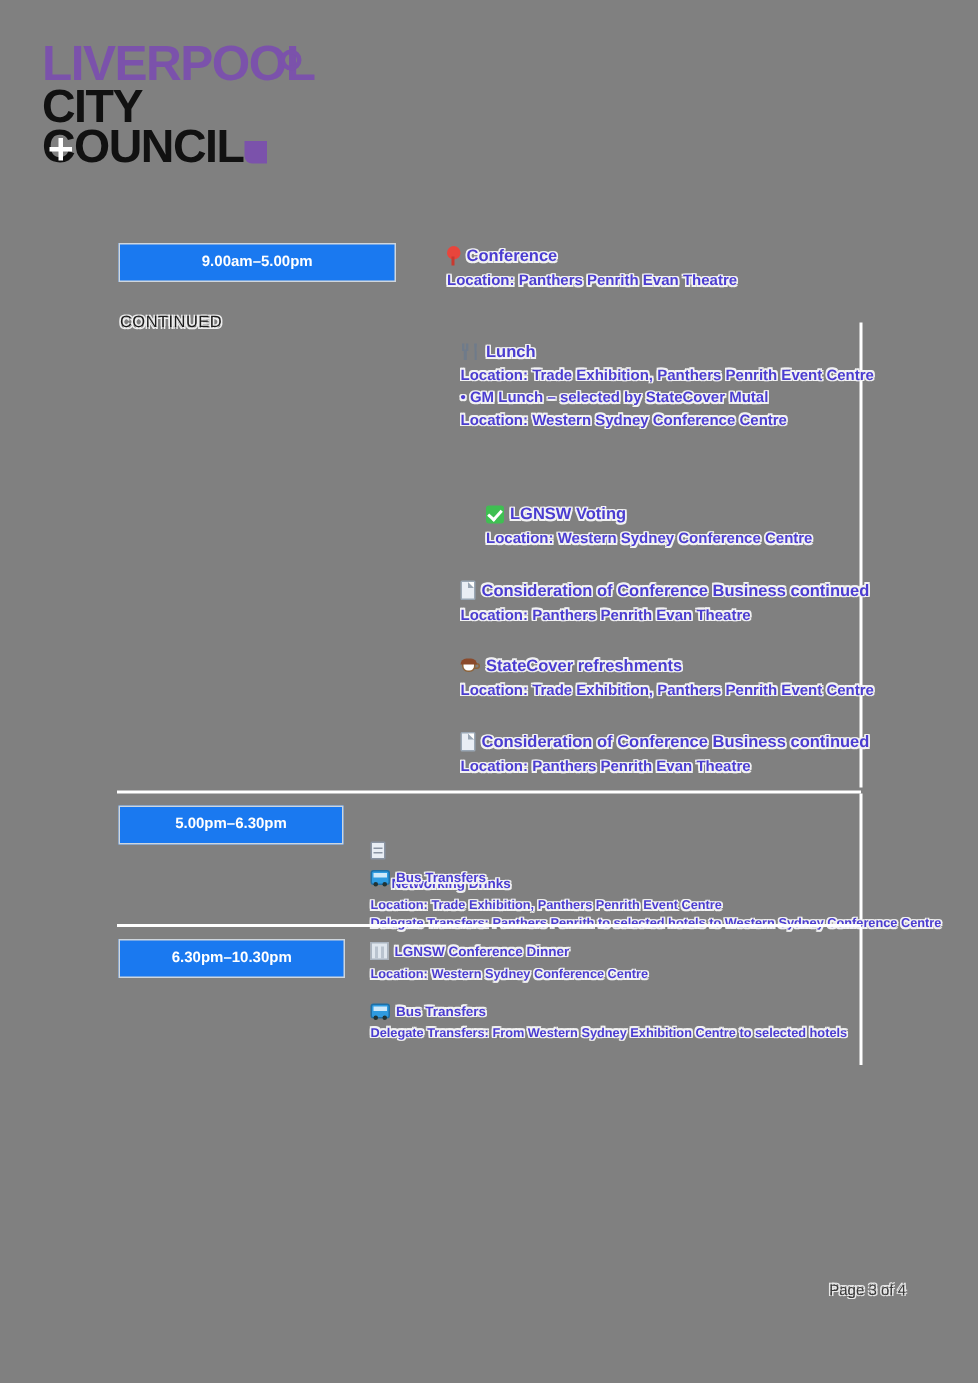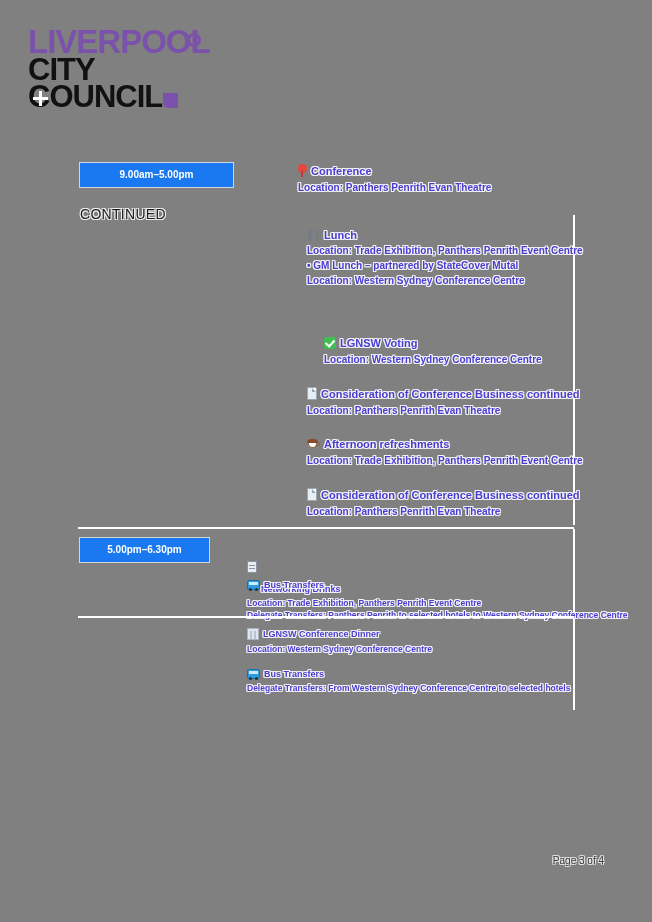--- a/index.html
+++ b/index.html
@@ -54,21 +54,21 @@
     border: 1px solid #cfd6dd;
     color: #FFFFFF;
     font-size: 10px;
     font-weight: bold;
     text-align: center;
     padding: 6px 0 7px 0;
     white-space: nowrap;
   }
 
   .continued {
-    font-size: 14px; color: #1c1c1c; font-weight: normal;
+    font-size: 11px; color: #1c1c1c; font-weight: normal;
     text-shadow: -1px -1px 0 #eeeeee, 1px -1px 0 #eeeeee, -1px 1px 0 #eeeeee, 1px 1px 0 #eeeeee;
     letter-spacing: 0.3px;
   }
 
   .divider { position: absolute; background: #FFFFFF; }
   .vline   { position: absolute; background: #FFFFFF; width: 2px; }
 
   .footer {
     position: absolute; right: 48px; top: 855px;
     font-size: 10px; color: #3a3a3a;
@@ -114,21 +114,21 @@
       <span class="logo-dot"></span>
     </div>
     <div class="logo-line logo-l2">CITY</div>
     <div class="logo-line logo-l3">
       <span class="logo-plus"></span>
       <span>COUNCIL</span>
       <span class="logo-square"></span>
     </div>
   </div>
 
-  <div class="row" style="left:79px; top:162px; width:155px;">
+  <div class="row" style="left:79px; top:162px; width:185px;">
     <div class="time-badge">9.00am–5.00pm</div>
   </div>
 
   <div class="row" style="left:80px; top:205px;">
     <span class="continued">CONTINUED</span>
   </div>
 
   <div class="row" style="left:298px; top:164px;">
     <div class="titleline">
       <span class="ico ico-pin">
@@ -149,21 +149,21 @@
           <rect x="1" y="1" width="1.6" height="5" fill="#6f7b8a"></rect>
           <rect x="3.6" y="1" width="1.6" height="5" fill="#6f7b8a"></rect>
           <rect x="2.2" y="5" width="2" height="7" fill="#6f7b8a"></rect>
           <path d="M9 1 L11 1 L10.6 6 L9.4 6 Z" fill="#6f7b8a"></path>
           <rect x="9.4" y="6" width="1.4" height="6" fill="#6f7b8a"></rect>
         </svg>
       </span>
       <span class="ev-title">Lunch</span>
     </div>
     <div class="ev-loc" style="margin-top:4px;">Location: Trade Exhibition, Panthers Penrith Event Centre</div>
-    <div class="ev-sub" style="margin-top:4px;">• GM Lunch – partnered by StateCover Mutal</div>
+    <div class="ev-sub" style="margin-top:4px;">• GM Lunch – selected by StateCover Mutal</div>
     <div class="ev-loc" style="margin-top:4px;">Location: Western Sydney Conference Centre</div>
   </div>
 
   <div class="row" style="left:324px; top:337px;">
     <div class="titleline">
       <span class="ico ico-check"></span>
       <span class="ev-title">LGNSW Voting</span>
     </div>
     <div class="ev-loc" style="margin-top:5px;">Location: Western Sydney Conference Centre</div>
   </div>
@@ -176,36 +176,36 @@
     <div class="ev-loc" style="margin-top:5px;">Location: Panthers Penrith Evan Theatre</div>
   </div>
 
   <div class="row" style="left:307px; top:438px;">
     <div class="titleline">
       <span class="ico ico-cup">
           <i class="cup"></i>
           <i class="hdl"></i>
           <i class="lid"></i>
         </span>
-      <span class="ev-title">Afternoon refreshments</span>
+      <span class="ev-title">StateCover refreshments</span>
     </div>
     <div class="ev-loc" style="margin-top:5px;">Location: Trade Exhibition, Panthers Penrith Event Centre</div>
   </div>
 
   <div class="row" style="left:307px; top:488px;">
     <div class="titleline">
       <span class="ico ico-doc"></span>
       <span class="ev-title">Consideration of Conference Business continued</span>
     </div>
     <div class="ev-loc" style="margin-top:5px;">Location: Panthers Penrith Evan Theatre</div>
   </div>
 
   <div class="divider" style="left:78px; top:527px; width:496px; height:2px;"></div>
 
-  <div class="row" style="left:79px; top:537px; width:131px;">
+  <div class="row" style="left:79px; top:537px; width:150px;">
     <div class="time-badge">5.00pm–6.30pm</div>
   </div>
 
   <div class="vline" style="left:573px; top:529px; height:86px;"></div>
 
   <div class="row" style="left:247px; top:540px;">
     <div class="titleline">
       <span class="ico ico-drink"></span>
       <span class="ev-title" style="font-size:9px;margin-top:44px;">Networking Drinks</span>
     </div>
@@ -219,38 +219,41 @@
           <i class="w1"></i>
           <i class="w2"></i>
         </span>
       <span class="ev-title" style="font-size:9px;">Bus Transfers</span>
     </div>
     <div class="ev-loc" style="margin-top:20px; font-size:8.5px;">Delegate Transfers: Panthers Penrith to selected hotels to Western Sydney Conference Centre</div>
   </div>
 
   <div class="divider" style="left:78px; top:616px; width:496px; height:2px;"></div>
 
+  <div class="row" style="left:79px; top:626px; width:151px;">
+    <div class="time-badge">6.30pm–10.30pm</div>
+  </div>
 
   <div class="vline" style="left:573px; top:618px; height:92px;"></div>
 
   <div class="row" style="left:247px; top:628px;">
     <div class="titleline">
       <span class="ico ico-bldg"></span>
       <span class="ev-title" style="font-size:9px;">LGNSW Conference Dinner</span>
     </div>
     <div class="ev-loc" style="margin-top:4px; font-size:8.5px;">Location: Western Sydney Conference Centre</div>
   </div>
 
   <div class="row" style="left:247px; top:669px;">
     <div class="titleline">
       <span class="ico ico-bus">
           <i class="win"></i>
           <i class="w1"></i>
           <i class="w2"></i>
         </span>
       <span class="ev-title" style="font-size:9px;">Bus Transfers</span>
     </div>
-    <div class="ev-loc" style="margin-top:4px; font-size:8.5px;">Delegate Transfers: From Western Sydney Conference Centre to selected hotels</div>
+    <div class="ev-loc" style="margin-top:4px; font-size:8.5px;">Delegate Transfers: From Western Sydney Exhibition Centre to selected hotels</div>
   </div>
 
   <div class="footer">Page 3 of 4</div>
 
 </div>
 
 </body></html>

